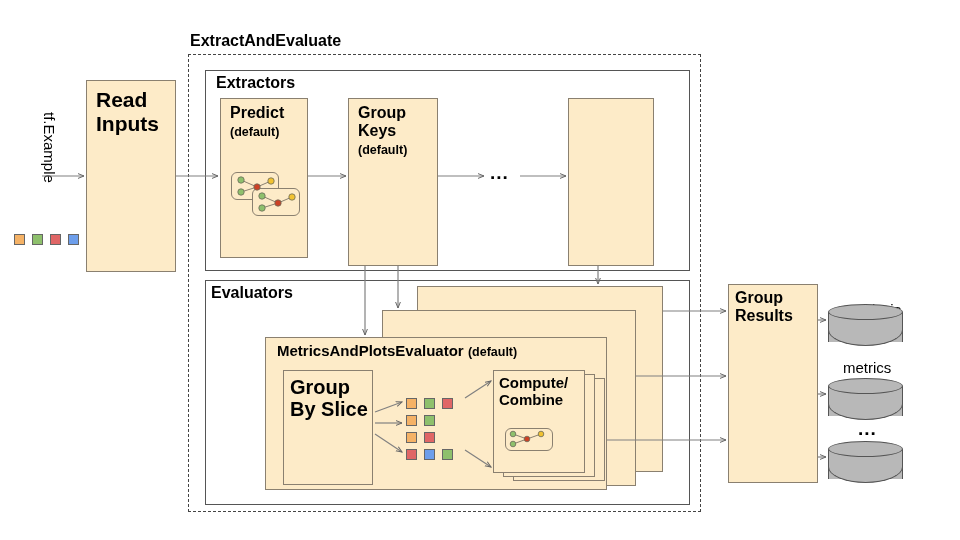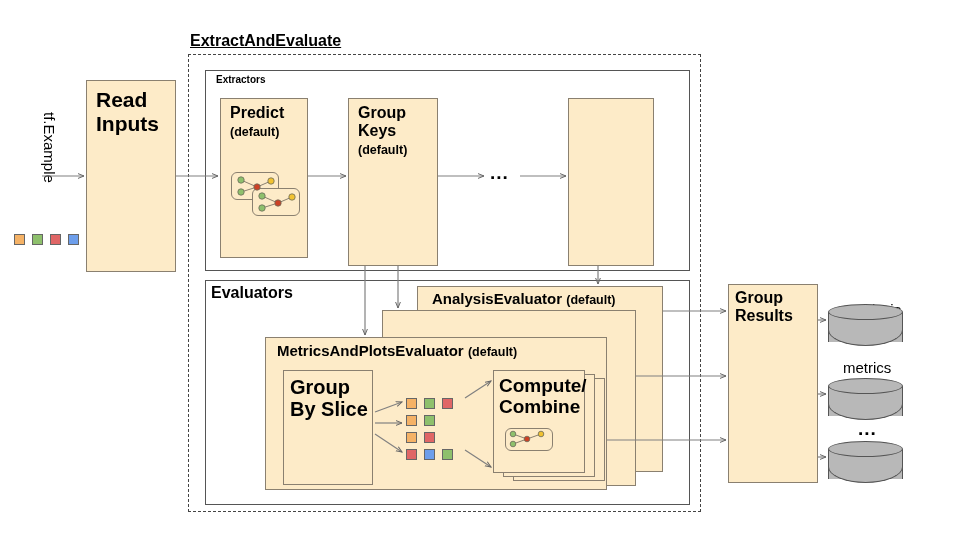--- a/index.html
+++ b/index.html
@@ -55,25 +55,25 @@
     <div class="sq c-red" style="left:50px;top:234px;"></div>
     <div class="sq c-blue" style="left:68px;top:234px;"></div>
   </div>
 
   <div class="box yellow" style="left:86px;top:80px;width:90px;height:192px;"></div>
   <div class="lbl" style="left:96px;top:88px;width:74px;font-size:21px;text-align:left;">
     <span>Read</span><br>
     <span>Inputs</span>
   </div>
 
-  <div class="ttl" style="left:190px;top:32px;font-size:16px;text-decoration:underline;">ExtractAndEvaluate</div>
+  <div class="ttl" style="left:190px;top:32px;font-size:16px;">ExtractAndEvaluate</div>
   <div class="box dashed" style="left:188px;top:54px;width:513px;height:458px;"></div>
 
   <div class="box plain" style="left:205px;top:70px;width:485px;height:201px;"></div>
-  <div class="ttl" style="left:216px;top:74px;font-size:10px;">Extractors</div>
+  <div class="ttl" style="left:216px;top:74px;font-size:16px;">Extractors</div>
 
   <div class="box yellow" style="left:220px;top:98px;width:88px;height:160px;"></div>
   <div class="lbl" style="left:230px;top:104px;width:76px;font-size:16px;">
     <span>Predict</span><br>
     <span class="sub">(default)</span>
   </div>
 
   <div class="minigraph" style="left:231px;top:172px;width:48px;height:28px;"></div>
   <div class="minigraph" style="left:252px;top:188px;width:48px;height:28px;"></div>
 
@@ -85,24 +85,20 @@
   </div>
 
   <div class="ellipsis" style="left:490px;top:162px;">...</div>
 
   <div class="box yellow" style="left:568px;top:98px;width:86px;height:168px;"></div>
 
   <div class="box plain" style="left:205px;top:280px;width:485px;height:225px;"></div>
   <div class="ttl" style="left:211px;top:284px;font-size:16px;">Evaluators</div>
 
   <div class="box yellow" style="left:417px;top:286px;width:246px;height:186px;"></div>
-  <div class="hdr-inline" style="left:432px;top:290px;font-size:15px;">
-    <span>AnalysisEvaluator</span>
-    <span class="small">(default)</span>
-  </div>
 
   <div class="box yellow" style="left:382px;top:310px;width:254px;height:176px;"></div>
 
   <div class="box yellow" style="left:265px;top:337px;width:342px;height:153px;"></div>
   <div class="hdr-inline" style="left:277px;top:342px;font-size:15px;">
     <span>MetricsAndPlotsEvaluator</span>
     <span class="small">(default)</span>
   </div>
 
   <div class="box yellow" style="left:283px;top:370px;width:90px;height:115px;"></div>
@@ -123,21 +119,21 @@
     <div class="sq c-red" style="left:424px;top:432px;"></div>
 
     <div class="sq c-red" style="left:406px;top:449px;"></div>
     <div class="sq c-blue" style="left:424px;top:449px;"></div>
     <div class="sq c-green" style="left:442px;top:449px;"></div>
   </div>
 
   <div class="box yellow" style="left:513px;top:378px;width:92px;height:103px;"></div>
   <div class="box yellow" style="left:503px;top:374px;width:92px;height:103px;"></div>
   <div class="box yellow" style="left:493px;top:370px;width:92px;height:103px;"></div>
-  <div class="lbl" style="left:499px;top:375px;width:90px;font-size:19px;">
+  <div class="lbl" style="left:499px;top:375px;width:90px;font-size:15px;">
     <span>Compute/</span><br>
     <span>Combine</span>
   </div>
   <div class="minigraph" style="left:505px;top:428px;width:48px;height:23px;"></div>
 
   <div class="box yellow" style="left:728px;top:284px;width:90px;height:199px;"></div>
   <div class="lbl" style="left:735px;top:289px;width:86px;font-size:16px;">
     <span>Group</span><br>
     <span>Results</span>
   </div>

